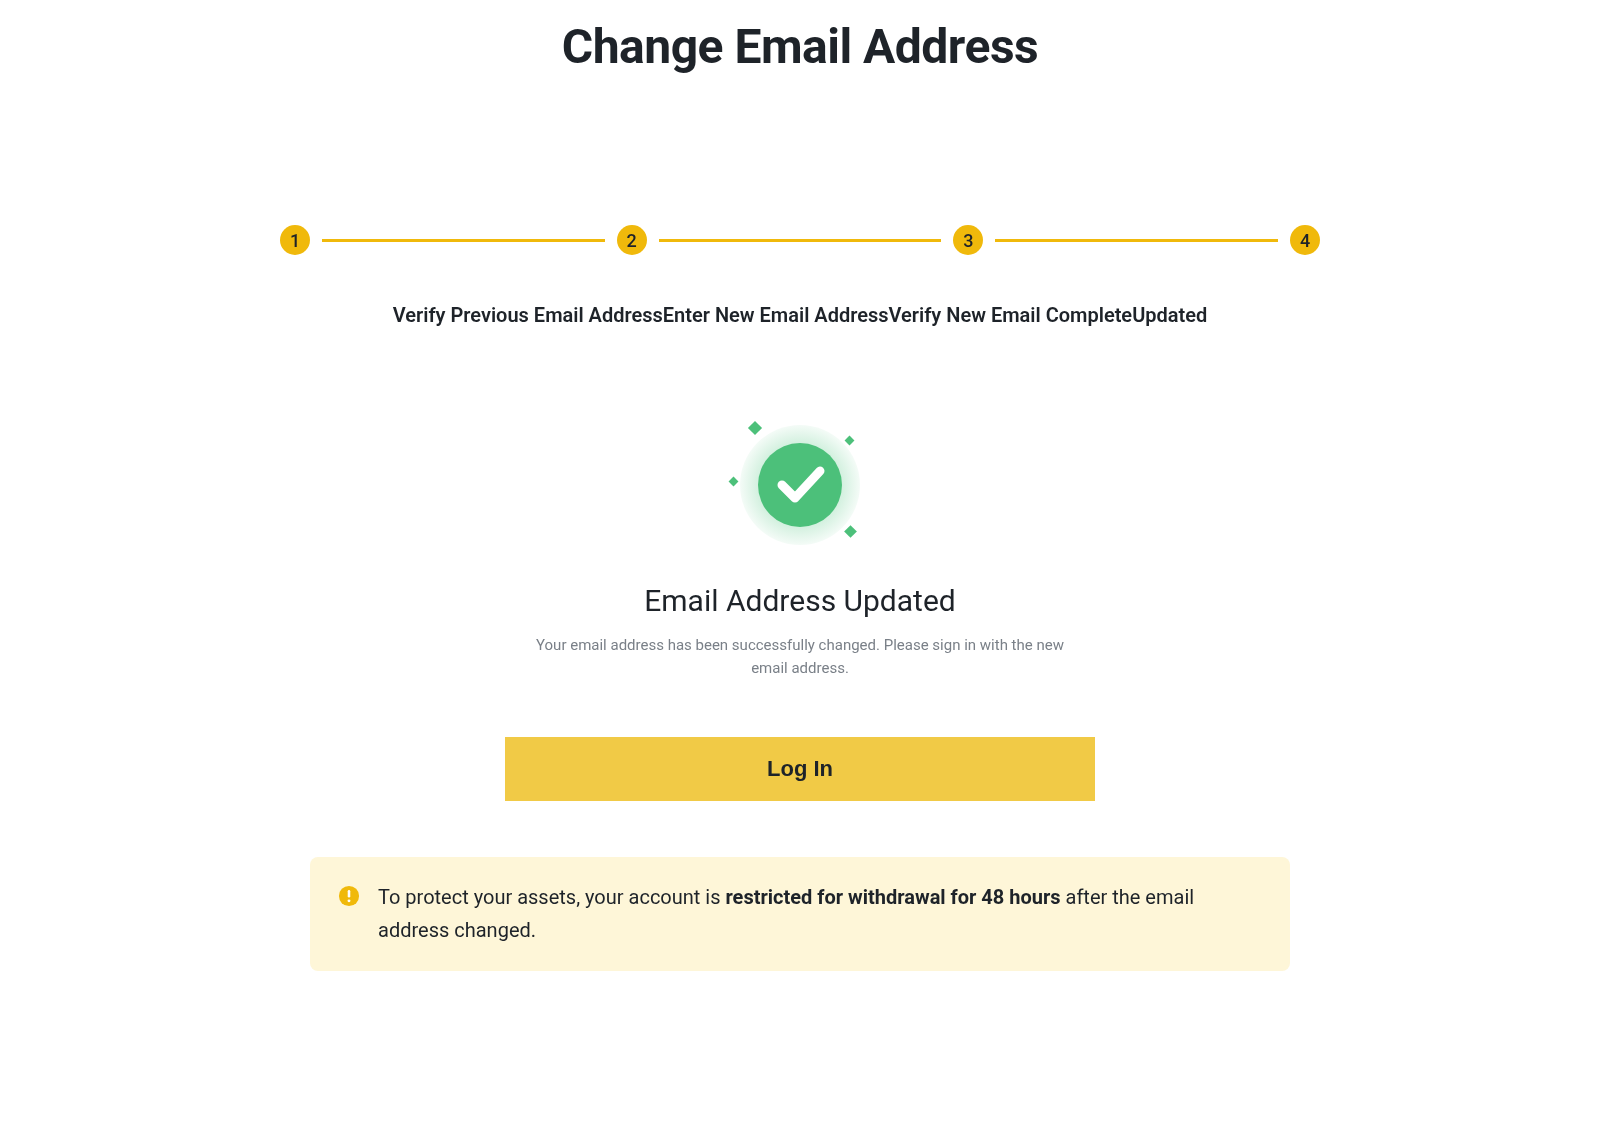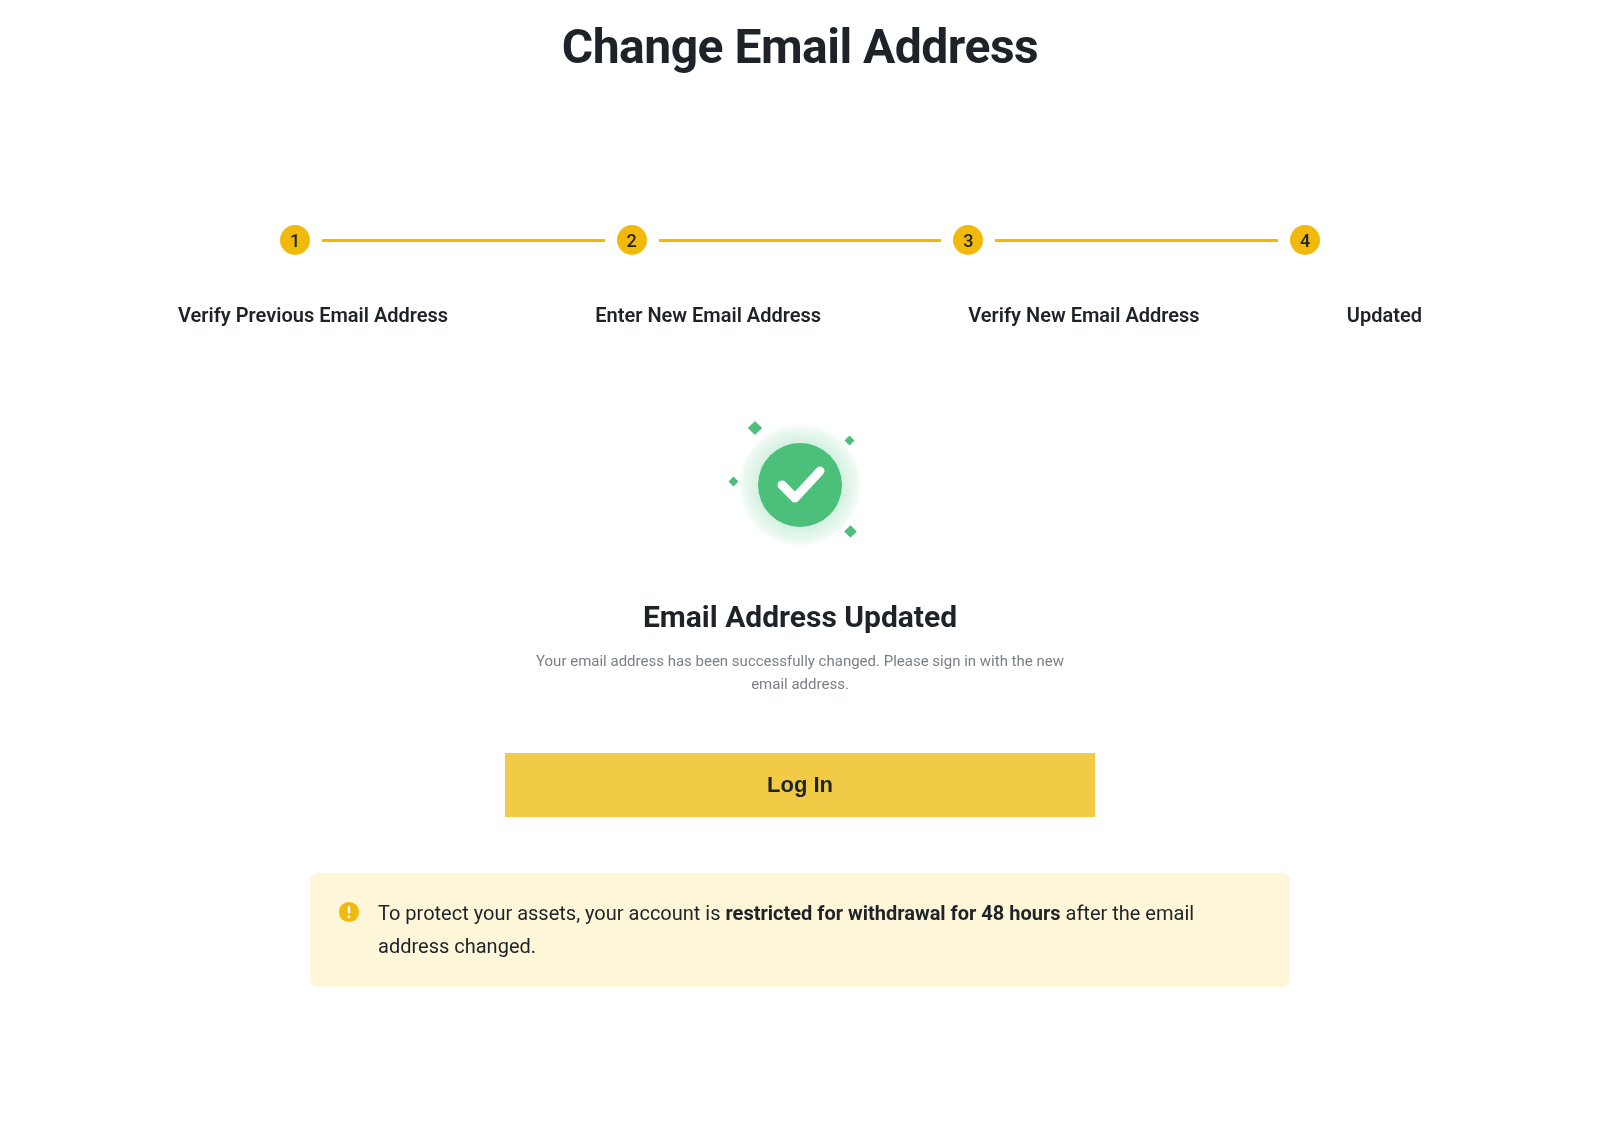--- a/index.html
+++ b/index.html
@@ -49,21 +49,21 @@
       z-index: 2;
     }
     .step-line {
       flex: 1;
       height: 3px;
       background: #F0B90B;
       margin: 0 12px;
     }
     .stepper-labels {
       display: flex;
-      justify-content: space-between;
+      justify-content: center;
       margin-top: 48px;
       padding: 0 8px;
     }
     .step-label {
       font-size: 20px;
       font-weight: 600;
       color: #1E2329;
       text-align: center;
       white-space: nowrap;
     }
@@ -74,23 +74,23 @@
       margin: 88px auto 0 auto;
       text-align: center;
     }
 
     .success-icon {
       display: block;
       margin: 0 auto;
     }
 
     .center h2 {
-      margin-top: 44px;
+      margin-top: 28px;
       font-size: 30px;
-      font-weight: 700;
+      font-weight: 400;
     }
     .center p.desc {
       margin-top: 16px;
       font-size: 15px;
       line-height: 1.55;
       color: #7A8088;
       padding: 0 30px;
       text-align: center;
     }
 
@@ -146,21 +146,21 @@
       <div class="step-line"></div>
       <div class="step-dot">2</div>
       <div class="step-line"></div>
       <div class="step-dot">3</div>
       <div class="step-line"></div>
       <div class="step-dot">4</div>
     </div>
     <div class="stepper-labels">
       <div class="step-label">Verify Previous Email Address</div>
       <div class="step-label">Enter New Email Address</div>
-      <div class="step-label">Verify New Email Address</div>
+      <div class="step-label">Verify New Email Complete</div>
       <div class="step-label">Updated</div>
     </div>
   </div>
 
   <div class="center">
     <svg class="success-icon" width="160" height="140" viewBox="0 0 160 140">
       <defs>
         <radialGradient id="gglow" cx="50%" cy="50%" r="55%">
           <stop offset="45%" stop-color="#BDE9CF"></stop>
           <stop offset="100%" stop-color="#FFFFFF"></stop>

